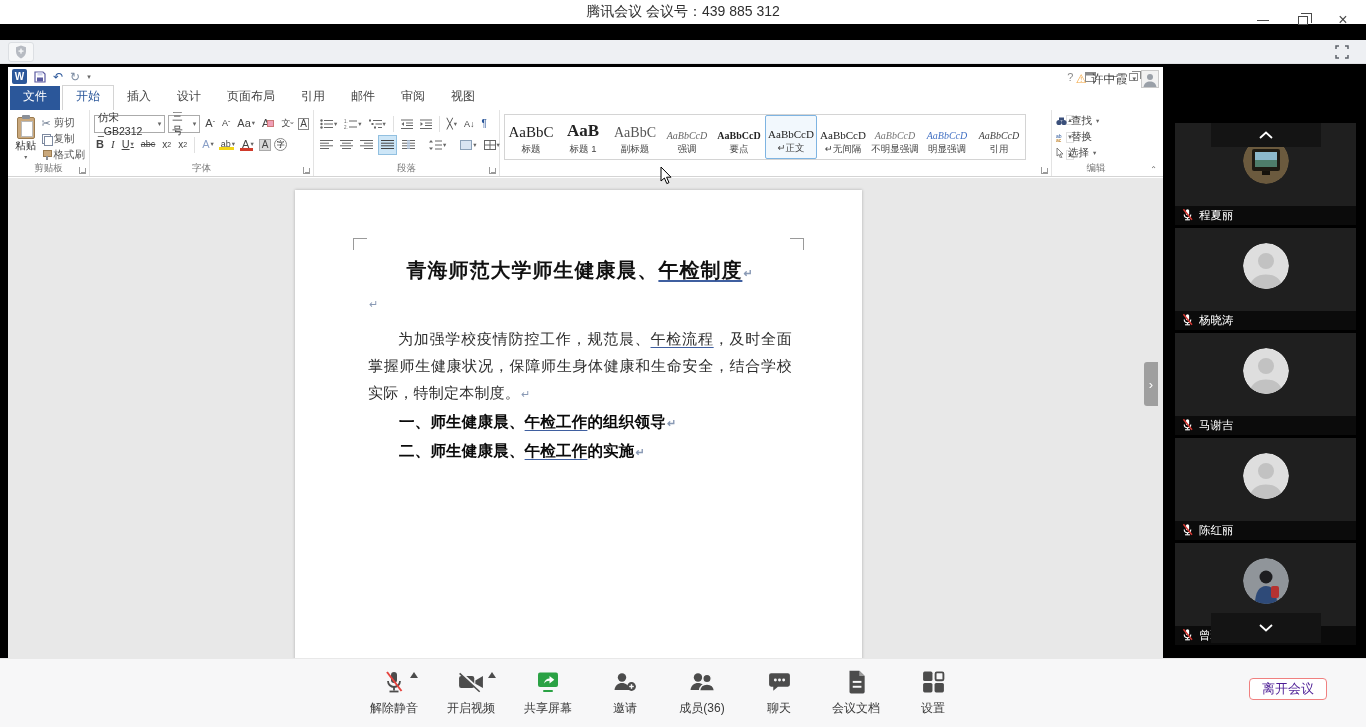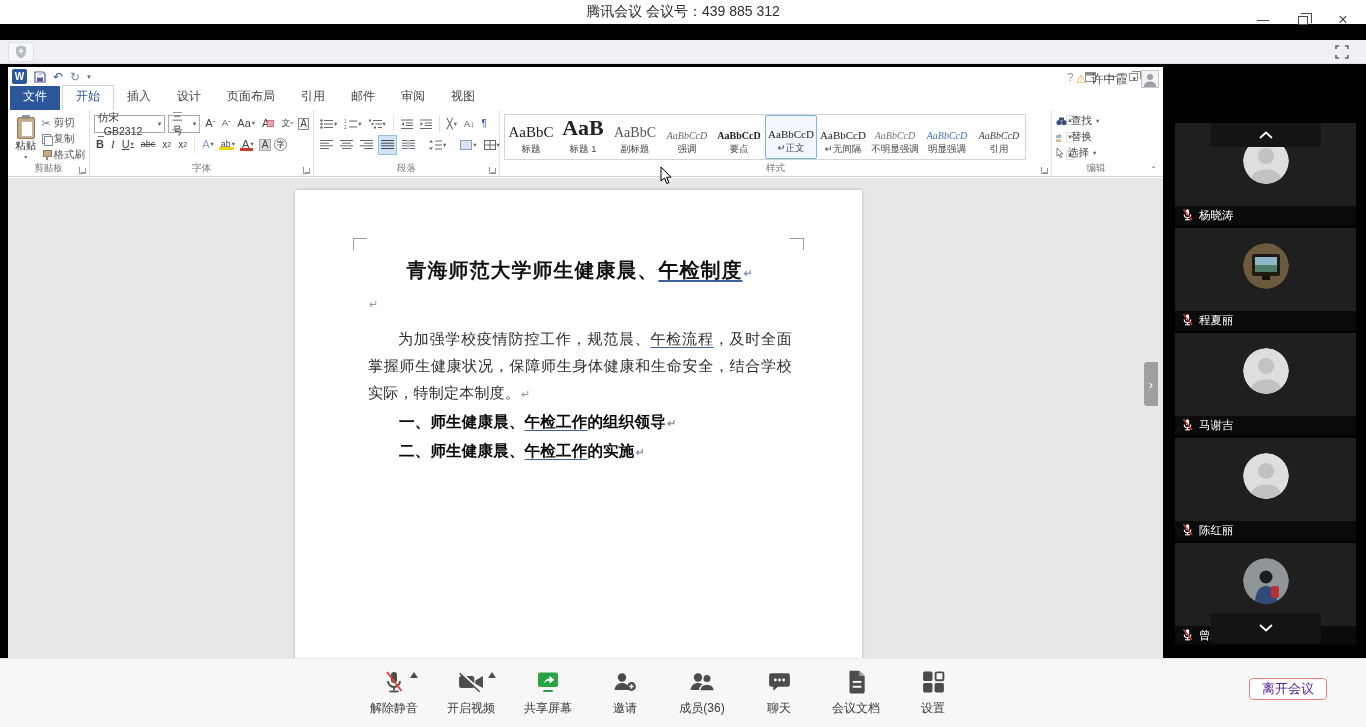--- a/index.html
+++ b/index.html
@@ -93,21 +93,21 @@
   .pbtn .car { font-size:6.5px; color:#666; margin-left:1px; }
   .pbtn.active { background:#cde6f7; border:1px solid #92c0e0; }
   .txtico { font-size:10px; color:#444; }
 
   .g-styles { width:552px; display:flex;gap:38px; }
   .style-strip { display:flex; border:1px solid #d4d4d4; height:46px; margin-top:1px; background:#fff; flex:1; }
   .style-cell { width:52px; display:flex; flex-direction:column; align-items:center; justify-content:flex-end; padding:2px 0 3px; cursor:default; }
   .style-cell.sel { border:1.5px solid #7eb4e2; background:#f2f8fd; border-radius:2px; }
   .sprev { height:24px; display:flex; align-items:flex-end; justify-content:center; font-family:"Liberation Serif",serif; color:#222; }
   .sname { font-size:9.5px; color:#444; margin-top:2px; white-space:nowrap; }
-  .s-title{font-size:15px;} .s-h1{font-size:22px; font-weight:bold;} .s-sub{font-size:14px; color:#555;}
+  .s-title{font-size:15px;} .s-h1{font-size:17px; font-weight:bold;} .s-sub{font-size:14px; color:#555;}
   .s-emph{font-size:10px; font-style:italic; color:#666;} .s-strong{font-size:10px; font-weight:bold;}
   .s-normal{font-size:11px;} .s-nospace{font-size:11px;}
   .s-subtle{font-size:10px; font-style:italic; color:#777;} .s-intense{font-size:10px; font-style:italic; color:#4472c4;}
   .s-quote{font-size:10px; font-style:italic; color:#444;}
   .style-arrows { width:14px; display:flex; flex-direction:column; justify-content:space-between; padding:2px 0; margin-left:2px; }
   .sarr { font-size:6px; color:#666; text-align:center; border:1px solid #e0e0e0; line-height:1.4; }
 
   .g-edit { width:88px; border-right:none; display:flex; flex-direction:column; gap:2px; padding-top:4px; }
   .edit-cmd { display:flex; align-items:center; gap:4px; font-size:10.5px; color:#444; }
   .edit-cmd .car{ font-size:6.5px; color:#666; }
@@ -502,21 +502,20 @@
               <div class="style-cell">
                 <div class="sprev s-quote">AaBbCcD</div>
                 <div class="sname">引用</div>
               </div>
             </div>
           <div class="style-arrows">
             <span class="sarr">▲</span>
             <span class="sarr">▼</span>
             <span class="sarr">▼̲</span>
           </div>
-          <span class="rg-label">样式</span>
           <span class="rg-launcher"></span>
         </div>
 
         <div class="rgroup g-edit">
           <span class="edit-cmd">
             <svg width="11" height="9" viewBox="0 0 11 9">
                 <circle cx="3" cy="5.5" r="2.6" fill="#3a4f7a"></circle>
                 <circle cx="8" cy="5.5" r="2.6" fill="#3a4f7a"></circle>
                 <rect x="3" y="0.5" width="5" height="3" fill="#3a4f7a"></rect>
               </svg>
@@ -558,44 +557,20 @@
       </div>
     </div>
 
     <div class="panel-handle">›</div>
 
     <div id="panel">
       <div id="tiles">
           <div class="tile">
             <div class="avatar"><svg width="46" height="46" viewBox="0 0 46 46">
                 <defs>
-                  <clipPath id="c0">
-                    <circle cx="23" cy="23" r="23"></circle>
-                  </clipPath>
-                </defs>
-                <g clip-path="url(#c0)">
-                  <circle cx="23" cy="23" r="23" fill="#dedede"></circle>
-                  <circle cx="23" cy="18" r="8" fill="#c2c2c2"></circle>
-                  <path d="M6 46c1.5-10 8-14.5 17-14.5S38.5 36 40 46z" fill="#c2c2c2"></path>
-                </g>
-              </svg></div>
-            <div class="namebar">
-              <span><svg width="13" height="13" viewBox="0 0 16 16">
-                  <rect x="6" y="1.5" width="4" height="7.5" rx="2" fill="#fff"></rect>
-                  <path d="M4 8a4 4 0 0 0 8 0" fill="none" stroke="#fff" stroke-width="1.4"></path>
-                  <line x1="8" y1="12.2" x2="8" y2="14" stroke="#fff" stroke-width="1.4"></line>
-                  <line x1="5" y1="14.5" x2="11" y2="14.5" stroke="#fff" stroke-width="1.4"></line>
-                  <line x1="3" y1="1.5" x2="13.5" y2="14.5" stroke="#d83a34" stroke-width="1.8"></line>
-                </svg></span>
-              <span class="pname">杨晓涛</span>
-            </div>
-          </div>
-          <div class="tile">
-            <div class="avatar"><svg width="46" height="46" viewBox="0 0 46 46">
-                <defs>
                   <clipPath id="c1">
                     <circle cx="23" cy="23" r="23"></circle>
                   </clipPath>
                 </defs>
                 <g clip-path="url(#c1)">
                   <circle cx="23" cy="23" r="23" fill="#6b5a3e"></circle>
                   <rect x="9" y="11" width="28" height="22" rx="2" fill="#1e1a12"></rect>
                   <rect x="12" y="14" width="22" height="15" fill="#8cb8ca"></rect>
                   <rect x="12" y="22" width="22" height="7" fill="#4e7d6a"></rect>
                   <rect x="19" y="33" width="8" height="4" fill="#15120c"></rect>
@@ -603,20 +578,44 @@
               </svg></div>
             <div class="namebar">
               <span><svg width="13" height="13" viewBox="0 0 16 16">
                   <rect x="6" y="1.5" width="4" height="7.5" rx="2" fill="#fff"></rect>
                   <path d="M4 8a4 4 0 0 0 8 0" fill="none" stroke="#fff" stroke-width="1.4"></path>
                   <line x1="8" y1="12.2" x2="8" y2="14" stroke="#fff" stroke-width="1.4"></line>
                   <line x1="5" y1="14.5" x2="11" y2="14.5" stroke="#fff" stroke-width="1.4"></line>
                   <line x1="3" y1="1.5" x2="13.5" y2="14.5" stroke="#d83a34" stroke-width="1.8"></line>
                 </svg></span>
               <span class="pname">程夏丽</span>
+            </div>
+          </div>
+          <div class="tile">
+            <div class="avatar"><svg width="46" height="46" viewBox="0 0 46 46">
+                <defs>
+                  <clipPath id="c0">
+                    <circle cx="23" cy="23" r="23"></circle>
+                  </clipPath>
+                </defs>
+                <g clip-path="url(#c0)">
+                  <circle cx="23" cy="23" r="23" fill="#dedede"></circle>
+                  <circle cx="23" cy="18" r="8" fill="#c2c2c2"></circle>
+                  <path d="M6 46c1.5-10 8-14.5 17-14.5S38.5 36 40 46z" fill="#c2c2c2"></path>
+                </g>
+              </svg></div>
+            <div class="namebar">
+              <span><svg width="13" height="13" viewBox="0 0 16 16">
+                  <rect x="6" y="1.5" width="4" height="7.5" rx="2" fill="#fff"></rect>
+                  <path d="M4 8a4 4 0 0 0 8 0" fill="none" stroke="#fff" stroke-width="1.4"></path>
+                  <line x1="8" y1="12.2" x2="8" y2="14" stroke="#fff" stroke-width="1.4"></line>
+                  <line x1="5" y1="14.5" x2="11" y2="14.5" stroke="#fff" stroke-width="1.4"></line>
+                  <line x1="3" y1="1.5" x2="13.5" y2="14.5" stroke="#d83a34" stroke-width="1.8"></line>
+                </svg></span>
+              <span class="pname">杨晓涛</span>
             </div>
           </div>
           <div class="tile">
             <div class="avatar"><svg width="46" height="46" viewBox="0 0 46 46">
                 <defs>
                   <clipPath id="c0">
                     <circle cx="23" cy="23" r="23"></circle>
                   </clipPath>
                 </defs>
                 <g clip-path="url(#c0)">

